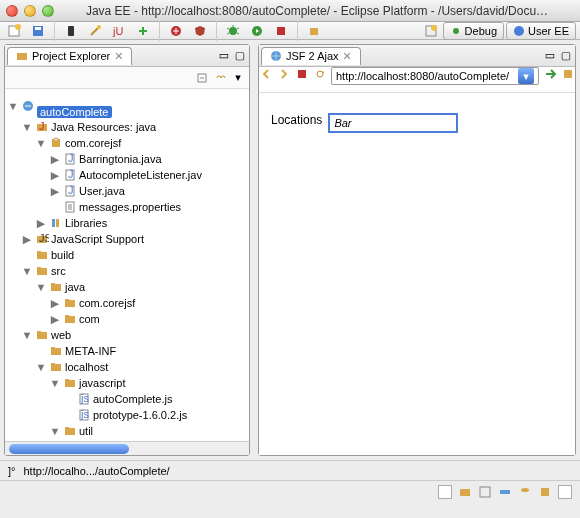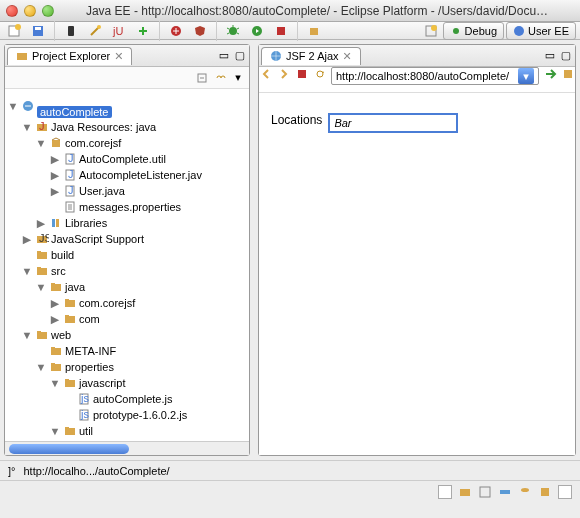--- a/index.html
+++ b/index.html
@@ -216,21 +216,21 @@
           <span>com.corejsf</span>
         </div>
         <div class="node i3">
           <span class="tw">▶</span>
           <span class="ic">
             <svg width="14" height="14">
               <rect x="3" y="2" width="8" height="10" fill="#fff" stroke="#888"></rect>
               <text x="5" y="10" font-size="7" fill="#4a7dd6">J</text>
             </svg>
           </span>
-          <span>AutoComplete.util</span>
+          <span>Barringtonia.java</span>
         </div>
         <div class="node i3">
           <span class="tw">▶</span>
           <span class="ic">
             <svg width="14" height="14">
               <rect x="3" y="2" width="8" height="10" fill="#fff" stroke="#888"></rect>
               <text x="5" y="10" font-size="7" fill="#4a7dd6">J</text>
             </svg>
           </span>
           <span>AutocompleteListener.jav</span>
@@ -346,21 +346,21 @@
           <span>META-INF</span>
         </div>
         <div class="node i2">
           <span class="tw">▼</span>
           <span class="ic">
             <svg width="14" height="14">
               <rect x="2" y="4" width="10" height="7" fill="#d9a74a"></rect>
               <rect x="2" y="3" width="4" height="2" fill="#d9a74a"></rect>
             </svg>
           </span>
-          <span>properties</span>
+          <span>localhost</span>
         </div>
         <div class="node i3">
           <span class="tw">▼</span>
           <span class="ic">
             <svg width="14" height="14">
               <rect x="2" y="4" width="10" height="7" fill="#d9a74a"></rect>
               <rect x="2" y="3" width="4" height="2" fill="#d9a74a"></rect>
             </svg>
           </span>
           <span>javascript</span>

